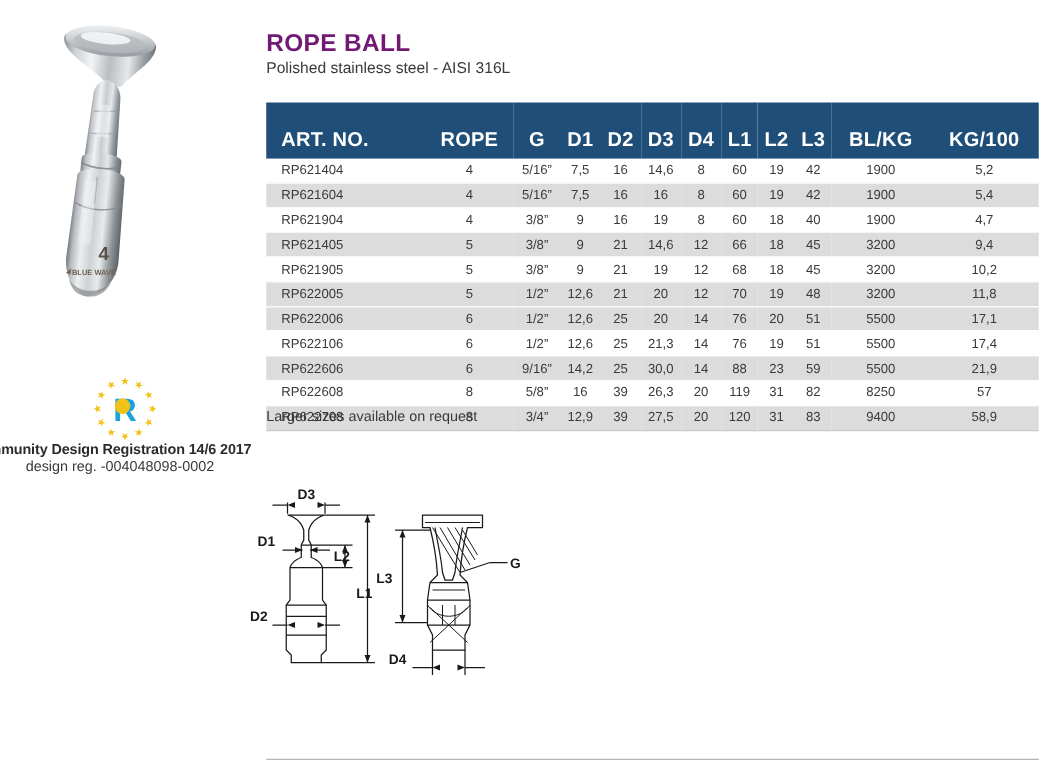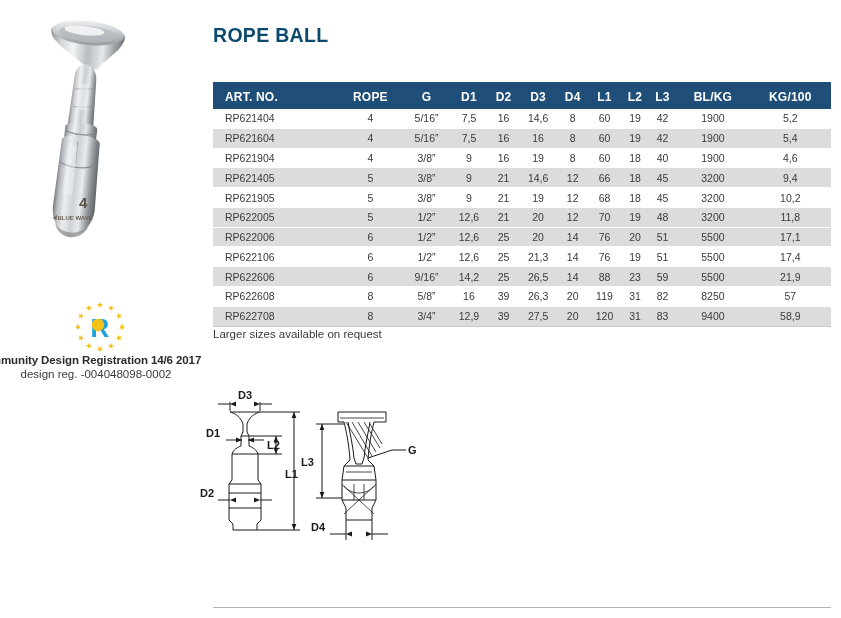--- a/index.html
+++ b/index.html
@@ -25,38 +25,38 @@
     letter-spacing:-0.1px;white-space:nowrap;
   }
   .reg-line2{
     position:absolute;left:-14px;top:368px;width:220px;
     text-align:center;font-size:11.5px;color:#3a3a3a;white-space:nowrap;
   }
 
   
   .title{
     position:absolute;left:213px;top:24px;
-    font-size:19.5px;font-weight:bold;color:#0c4a6e;
+    font-size:19.5px;font-weight:bold;color:#701a75;
     letter-spacing:0.3px;
   }
   .subtitle{
     position:absolute;left:213px;top:47px;
     font-size:12.5px;color:#3a3a3a;
   }
 
   
   .tbl{
     position:absolute;left:213px;top:82px;width:618px;
     border-collapse:collapse;
     font-size:10.5px;
   }
   .tbl th{
     background:#1f4e79;color:#ffffff;
-    font-weight:bold;font-size:12px;
-    padding:8px 0 5px 0;
+    font-weight:bold;font-size:16px;
+    padding:22px 0 5px 0;
     text-align:center;
     letter-spacing:0.2px;
   }
   .tbl th.art,.tbl td.art{text-align:left;padding-left:12px;}
   .tbl td{
     text-align:center;
     padding:3.4px 0;
     color:#3a3a3a;
     border-bottom:1px solid #ffffff;
   }
@@ -199,20 +199,21 @@
       </g>
       <text x="38" y="37" text-anchor="middle" font-family="'Liberation Sans', sans-serif" font-size="26" font-weight="bold" fill="#19a3dc">R</text>
       <circle cx="36" cy="25" r="6.2" fill="#f2c21a"></circle>
     </svg>
   </div>
 
   <div class="reg-line1">mmunity Design Registration 14/6 2017</div>
   <div class="reg-line2">design reg. -004048098-0002</div>
 
   <div class="title">ROPE BALL</div>
+  <div class="subtitle">Polished stainless steel - AISI 316L</div>
 
   <table class="tbl">
     <thead>
       <tr>
           <th class="art">ART. NO.</th>
           <th>ROPE</th>
           <th>G</th>
           <th>D1</th>
           <th>D2</th>
           <th>D3</th>
@@ -258,21 +259,21 @@
           <td>4</td>
           <td>3/8”</td>
           <td>9</td>
           <td>16</td>
           <td>19</td>
           <td>8</td>
           <td>60</td>
           <td>18</td>
           <td>40</td>
           <td>1900</td>
-          <td>4,6</td>
+          <td>4,7</td>
         </tr>
         <tr class="alt">
           <td class="art">RP621405</td>
           <td>5</td>
           <td>3/8”</td>
           <td>9</td>
           <td>21</td>
           <td>14,6</td>
           <td>12</td>
           <td>66</td>
@@ -336,21 +337,21 @@
           <td>51</td>
           <td>5500</td>
           <td>17,4</td>
         </tr>
         <tr class="alt">
           <td class="art">RP622606</td>
           <td>6</td>
           <td>9/16”</td>
           <td>14,2</td>
           <td>25</td>
-          <td>26,5</td>
+          <td>30,0</td>
           <td>14</td>
           <td>88</td>
           <td>23</td>
           <td>59</td>
           <td>5500</td>
           <td>21,9</td>
         </tr>
         <tr class="plain">
           <td class="art">RP622608</td>
           <td>8</td>

